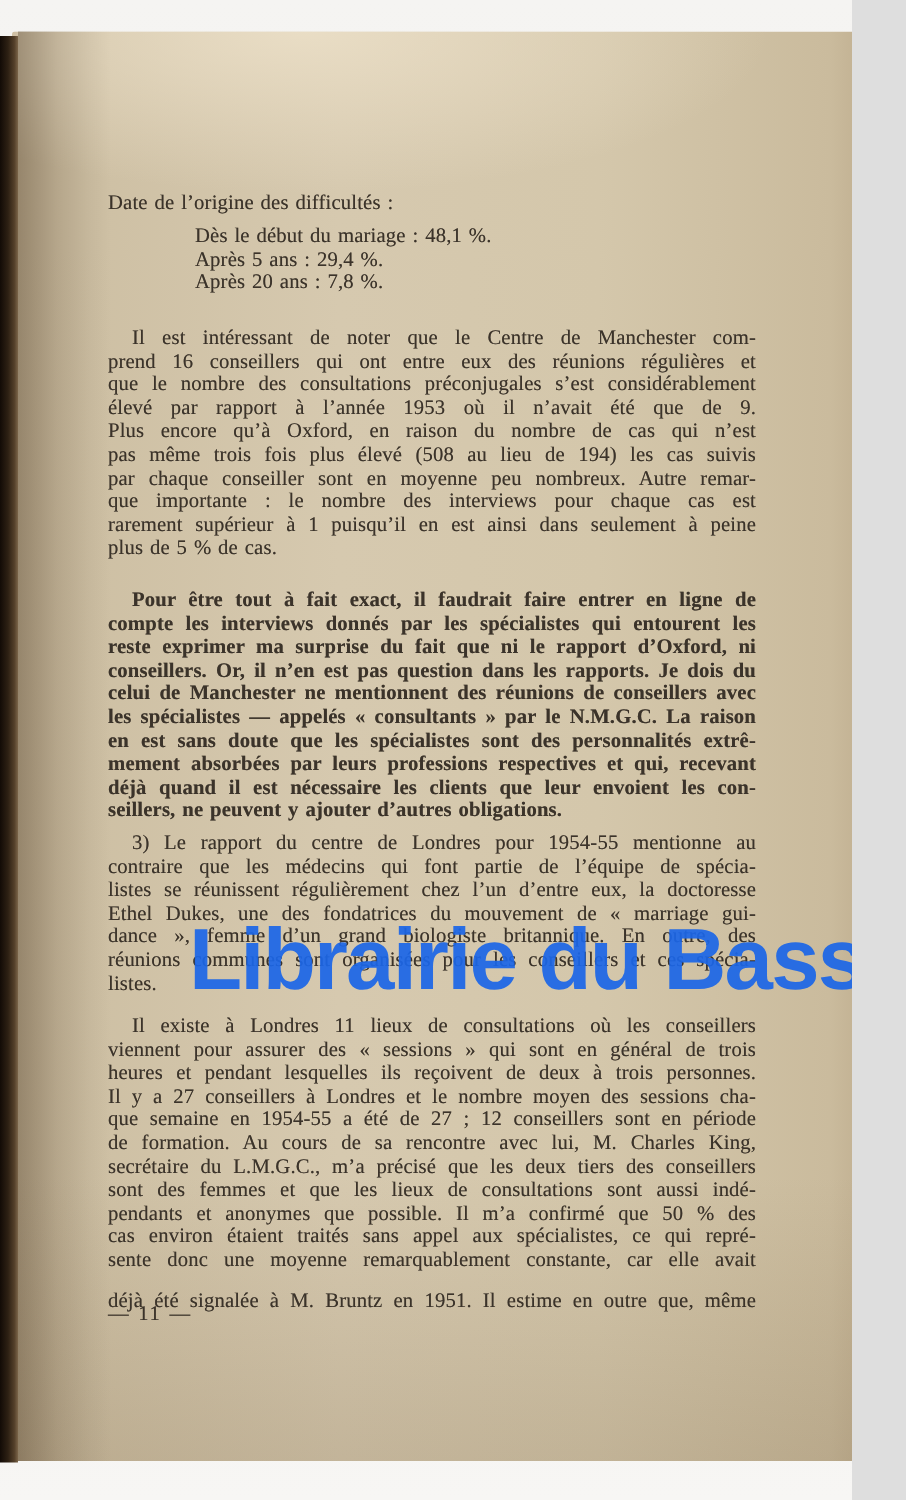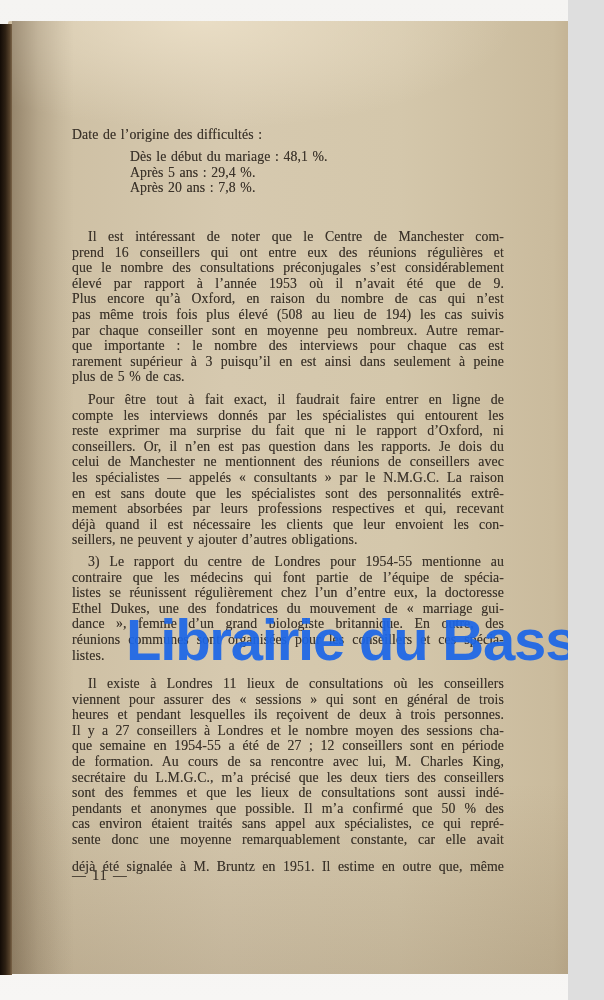--- a/index.html
+++ b/index.html
@@ -34,21 +34,21 @@
   
   .block {
     position:absolute; left:72px; width:432px;
     color:var(--ink,#3b332a);
     font-size:13.8px; letter-spacing:.1px; word-spacing:1px;
     text-shadow:0 0 .35px rgba(59,51,42,.55);
   }
   .heading { top:127px; }
   .stats   { top:149px; left:130px; width:320px; line-height:15.5px; }
   .para    { line-height:15.6px; }
-  .p1 { top:229px; } .p2 { top:392px; } .p3 { top:554px; } .p4 { top:676px; }
+  .p1 { top:217px; } .p2 { top:392px;font-weight:bold; } .p3 { top:554px; } .p4 { top:676px; }
   .para .tline { text-align:justify; text-align-last:justify; }
   .para .tline:last-child { text-align-last:left; }
   .para.cont .tline:last-child { text-align-last:justify;margin-top:11px; }
   .para .tline:first-child { padding-left:16px; }
   .pagenum { top:868px; letter-spacing:1px; }
   
   .watermark {
     position:absolute; left:126px; top:612px; z-index:5;
     font-family:"Liberation Sans", sans-serif; font-weight:bold;
     font-size:58px; line-height:56px; letter-spacing:-1.2px;
@@ -74,21 +74,21 @@
 
   <div class="block para p1">
       <div class="tline">Il est intéressant de noter que le Centre de Manchester com-</div>
       <div class="tline">prend 16 conseillers qui ont entre eux des réunions régulières et</div>
       <div class="tline">que le nombre des consultations préconjugales s’est considérablement</div>
       <div class="tline">élevé par rapport à l’année 1953 où il n’avait été que de 9.</div>
       <div class="tline">Plus encore qu’à Oxford, en raison du nombre de cas qui n’est</div>
       <div class="tline">pas même trois fois plus élevé (508 au lieu de 194) les cas suivis</div>
       <div class="tline">par chaque conseiller sont en moyenne peu nombreux. Autre remar-</div>
       <div class="tline">que importante : le nombre des interviews pour chaque cas est</div>
-      <div class="tline">rarement supérieur à 3 puisqu’il en est ainsi dans seulement à peine</div>
+      <div class="tline">rarement supérieur à 1 puisqu’il en est ainsi dans seulement à peine</div>
       <div class="tline">plus de 5 % de cas.</div>
     </div>
   <div class="block para p2">
       <div class="tline">Pour être tout à fait exact, il faudrait faire entrer en ligne de</div>
       <div class="tline">compte les interviews donnés par les spécialistes qui entourent les</div>
       <div class="tline">reste exprimer ma surprise du fait que ni le rapport d’Oxford, ni</div>
       <div class="tline">conseillers. Or, il n’en est pas question dans les rapports. Je dois du</div>
       <div class="tline">celui de Manchester ne mentionnent des réunions de conseillers avec</div>
       <div class="tline">les spécialistes — appelés « consultants » par le N.M.G.C. La raison</div>
       <div class="tline">en est sans doute que les spécialistes sont des personnalités extrê-</div>

